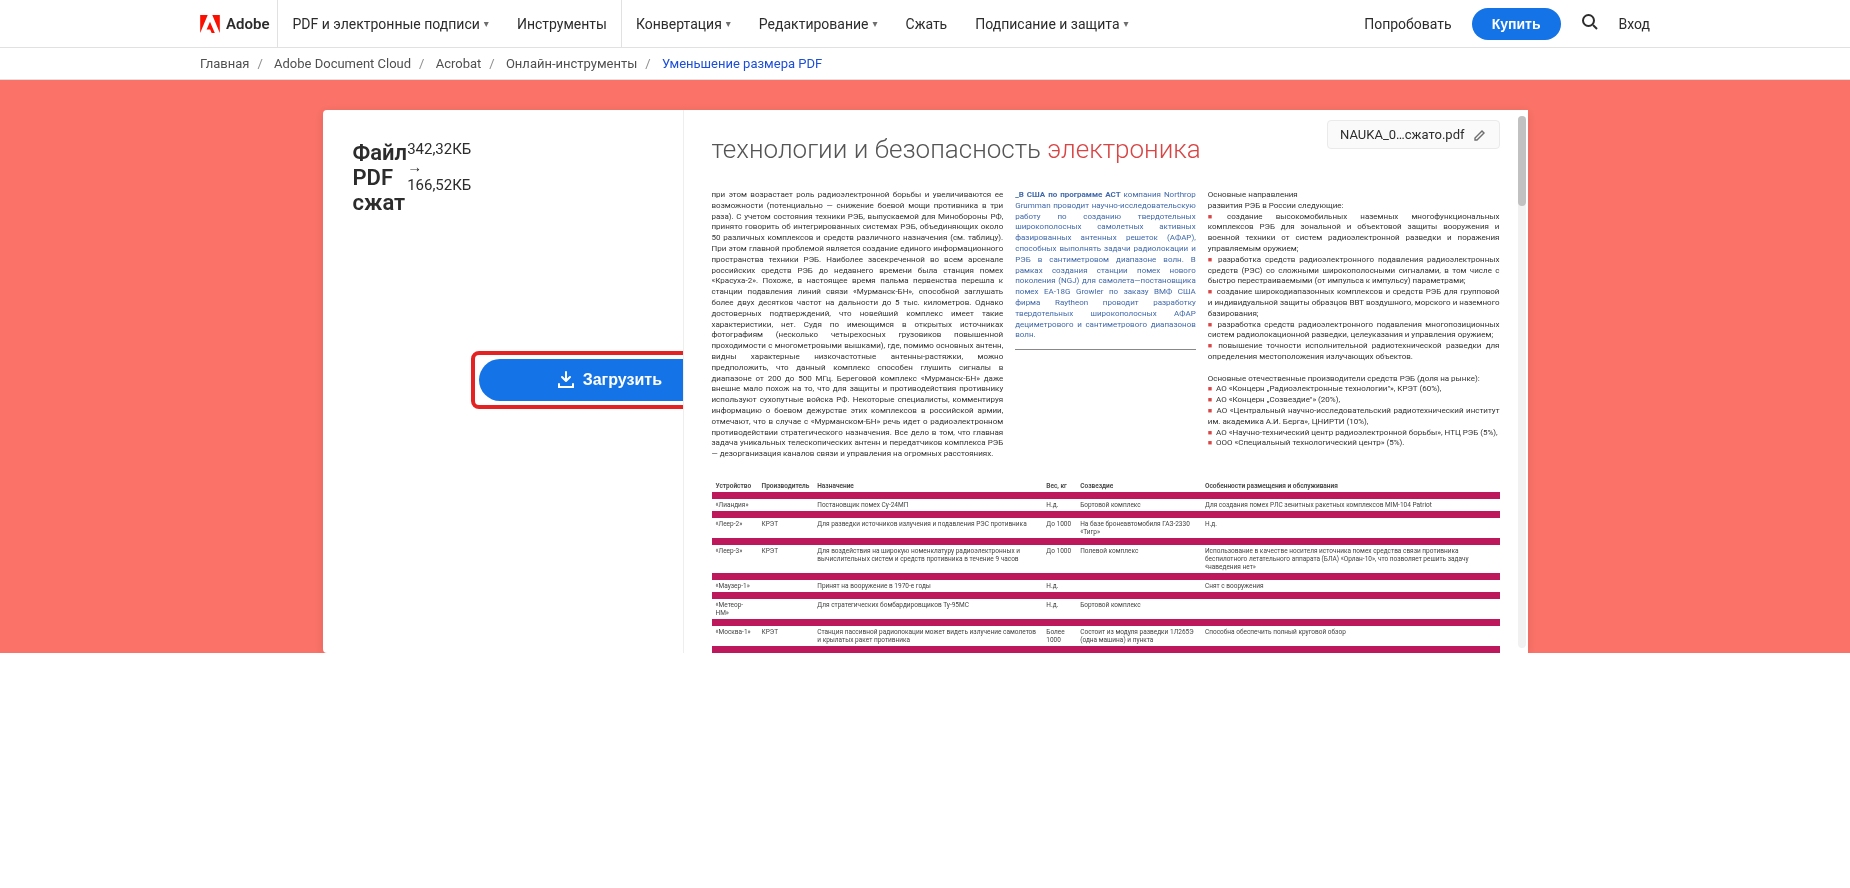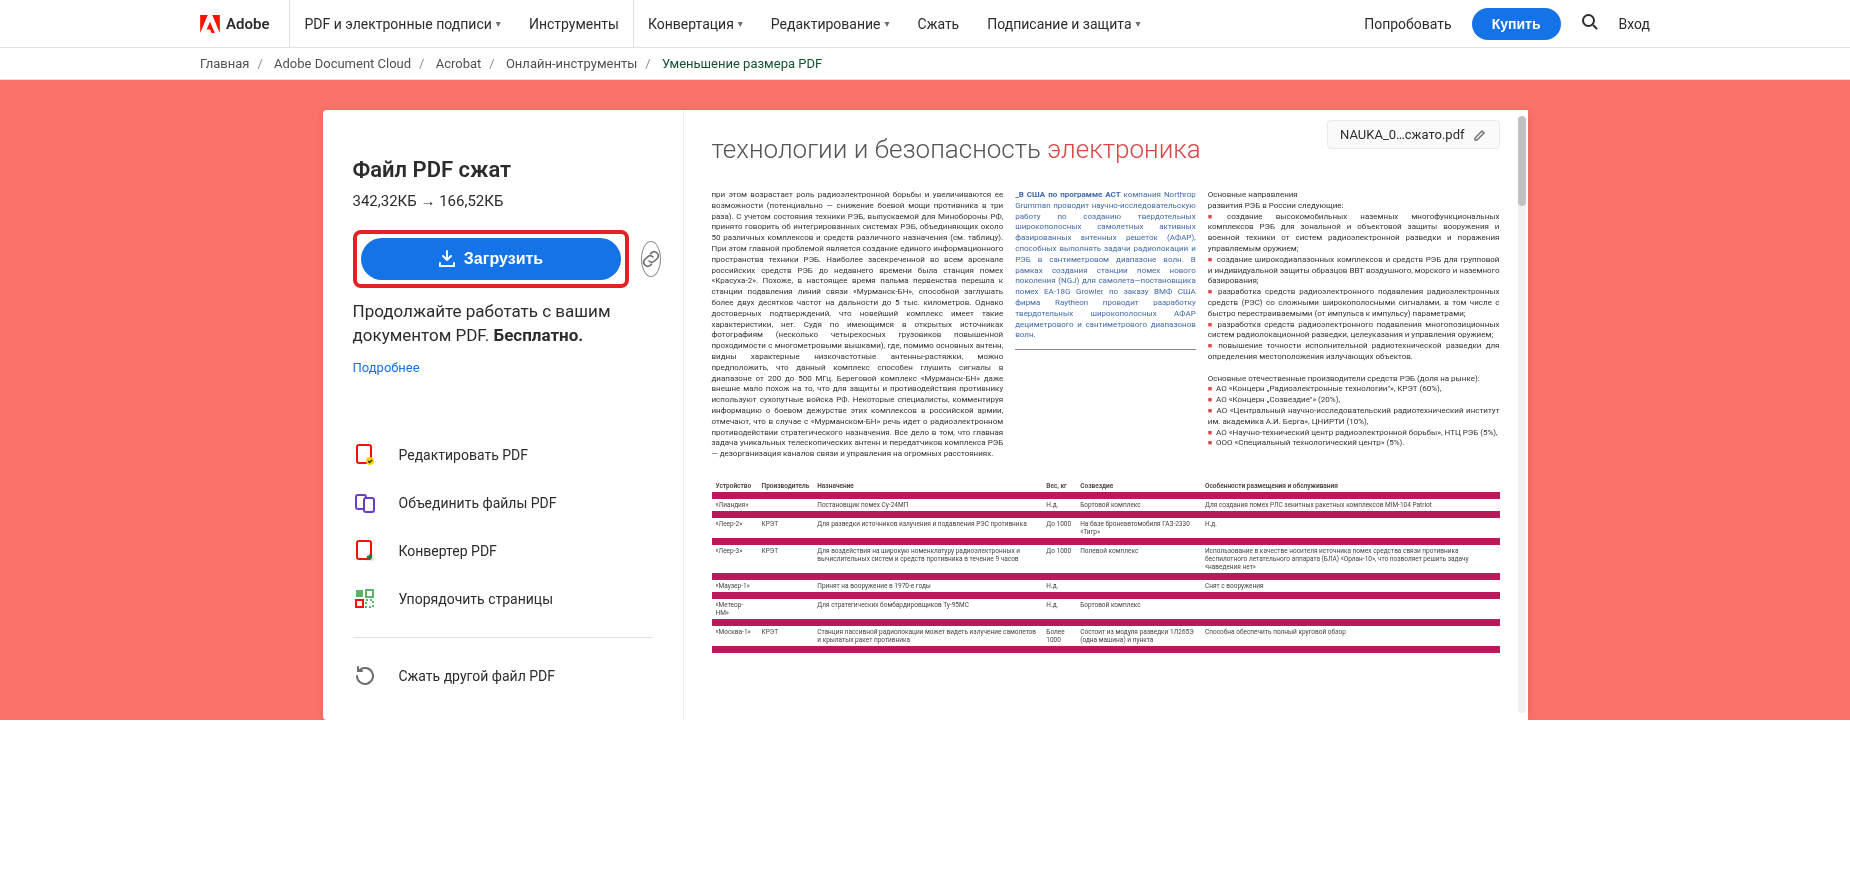--- a/index.html
+++ b/index.html
@@ -1,43 +1,43 @@
 <!DOCTYPE html>
 <html><head>
 <meta charset="utf-8">
 <style>
 * { margin: 0; padding: 0; box-sizing: border-box; }
 body { font-family: -apple-system, BlinkMacSystemFont, "Segoe UI", Roboto, sans-serif; font-size: 14px; color: #2c2c2c; background: #fff; }
 
 
 .header { display: flex; align-items: center; height: 48px; padding: 0 200px; border-bottom: 1px solid #e1e1e1; }
-.logo { display: flex; align-items: center; gap: 6px; font-weight: 600; font-size: 15px; padding-right: 20px; height: 100%; border-right: 1px solid #e1e1e1; }
+.logo { display: flex; align-items: center; gap: 6px; font-weight: 600; font-size: 15px; padding-right: 8px; height: 100%; border-right: 1px solid #e1e1e1; }
 .logo-mark { width: 20px; height: 18px; }
 .nav-group { display: flex; align-items: center; height: 100%; }
 .nav-item { display: flex; align-items: center; gap: 4px; padding: 0 14px; height: 100%; font-size: 14px; cursor: pointer; white-space: nowrap; }
 .nav-item .chev { font-size: 10px; color: #6e6e6e; }
 .header-right { margin-left: auto; display: flex; align-items: center; gap: 20px; }
 .btn-try { font-size: 14px; cursor: pointer; }
 .btn-buy { background: #1473e6; color: #fff; border: none; border-radius: 16px; padding: 8px 20px; font-size: 14px; font-weight: 600; cursor: pointer; }
 .search-ico { cursor: pointer; }
 .login { font-size: 14px; cursor: pointer; }
 
 
 .breadcrumb-bar { padding: 8px 200px; font-size: 13px; color: #505050; border-bottom: 1px solid #e1e1e1; }
 .breadcrumb-bar a { color: #505050; text-decoration: none; }
 .breadcrumb-bar .sep { margin: 0 8px; color: #8e8e8e; }
-.breadcrumb-bar .current { color: #14532d; }
+.breadcrumb-bar .current { color: #1d4ed8; }
 
 
 .band { background: #fa7268; padding: 30px 0 0 0; }
 .band-inner { max-width: 1205px; margin: 0 auto; background: #fff; border-radius: 4px; display: flex; min-height: 540px; box-shadow: 0 2px 8px rgba(0,0,0,0.1);}
 .white-bottom { background: #fff; height: 160px; }
 
 
-.left-panel { width: 360px; padding: 47px 30px 20px 30px; display: flex; flex-direction: column; }
+.left-panel { width: 360px; padding: 30px 30px 20px 30px; display: flex; flex-direction: row; }
 .title { font-size: 22px; font-weight: 600; margin-bottom: 10px; }
 .sizes { font-size: 15px; color: #2c2c2c; margin-bottom: 20px; }
 .download-row { display: flex; align-items: center; gap: 12px; margin-bottom: 12px; }
 .highlight { border: 4px solid #e42222; border-radius: 8px; padding: 4px; }
 .btn-download { background: #1473e6; color: #fff; border: none; border-radius: 22px; width: 260px; height: 42px; font-size: 16px; font-weight: 600; display: flex; align-items: center; justify-content: center; gap: 8px; cursor: pointer; }
 .link-circle { width: 36px; height: 36px; border: 1.5px solid #8e8e8e; border-radius: 50%; display: flex; align-items: center; justify-content: center; cursor: pointer; }
 .note { font-size: 12px; color: #505050; line-height: 1.4; margin-bottom: 30px; }
 .note .signin { color: #1473e6; cursor: pointer; }
 
 .keep-working { font-size: 17px; line-height: 1.4; margin-bottom: 12px; }
@@ -223,22 +223,22 @@
           <span>технологии и безопасность </span><span class="red">электроника</span>
         </div>
         <div class="cols">
           <div class="col col1">при этом возрастает роль радиоэлектронной борьбы и увеличиваются ее возможности (потенциально — снижение боевой мощи противника в три раза). С учетом состояния техники РЭБ, выпускаемой для Минобороны РФ, принято говорить об интегрированных системах РЭБ, объединяющих около 50 различных комплексов и средств различного назначения (см. таблицу). При этом главной проблемой является создание единого информационного пространства техники РЭБ. Наиболее засекреченной во всем арсенале российских средств РЭБ до недавнего времени была станция помех «Красуха-2». Похоже, в настоящее время пальма первенства перешла к станции подавления линий связи «Мурманск-БН», способной заглушать более двух десятков частот на дальности до 5 тыс. километров. Однако достоверных подтверждений, что новейший комплекс имеет такие характеристики, нет. Судя по имеющимся в открытых источниках фотографиям (несколько четырехосных грузовиков повышенной проходимости с многометровыми вышками), где, помимо основных антенн, видны характерные низкочастотные антенны-растяжки, можно предположить, что данный комплекс способен глушить сигналы в диапазоне от 200 до 500 МГц. Береговой комплекс «Мурманск-БН» даже внешне мало похож на то, что для защиты и противодействия противнику используют сухопутные войска РФ. Некоторые специалисты, комментируя информацию о боевом дежурстве этих комплексов в российской армии, отмечают, что в случае с «Мурманском-БН» речь идет о радиоэлектронном противодействии стратегического назначения. Все дело в том, что главная задача уникальных телескопических антенн и передатчиков комплекса РЭБ — дезорганизация каналов связи и управления на огромных расстояниях.</div>
           <div class="col col2"><span class="lead">_В США по программе ACT</span><span> компания Northrop Grumman проводит научно-исследовательскую работу по созданию твердотельных широкополосных самолетных активных фазированных антенных решеток (АФАР), способных выполнять задачи радиолокации и РЭБ в сантиметровом диапазоне волн. В рамках создания станции помех нового поколения (NGJ) для самолета—постановщика помех EA-18G Growler по заказу ВМФ США фирма Raytheon проводит разработку твердотельных широкополосных АФАР дециметрового и сантиметрового диапазонов волн.</span></div>
           <div class="col col3">
             <div class="hd">Основные направления</div>
             <div class="hd">развития РЭБ в России следующие:</div>
             <ul id="c3list1">
                   <li>создание высокомобильных наземных многофункциональных комплексов РЭБ для зональной и объектовой защиты вооружения и военной техники от систем радиоэлектронной разведки и поражения управляемым оружием;</li>
+                  <li>разработка средств радиоэлектронного подавления радиоэлектронных средств (РЭС) со сложными широкополосными сигналами, в том числе с быстро перестраиваемыми (от импульса к импульсу) параметрами;</li>
                   <li>создание широкодиапазонных комплексов и средств РЭБ для групповой и индивидуальной защиты образцов ВВТ воздушного, морского и наземного базирования;</li>
-                  <li>разработка средств радиоэлектронного подавления радиоэлектронных средств (РЭС) со сложными широкополосными сигналами, в том числе с быстро перестраиваемыми (от импульса к импульсу) параметрами;</li>
                   <li>разработка средств радиоэлектронного подавления многопозиционных систем радиолокационной разведки, целеуказания и управления оружием;</li>
                   <li>повышение точности исполнительной радиотехнической разведки для определения местоположения излучающих объектов.</li>
                 </ul>
             <br>
             <div class="hd">Основные отечественные производители средств РЭБ (доля на рынке):</div>
             <ul id="c3list2">
                   <li>АО «Концерн „Радиоэлектронные технологии"», КРЭТ (60%),</li>
                   <li>АО «Концерн „Созвездие"» (20%),</li>
                   <li>АО «Центральный научно-исследовательский радиотехнический институт им. академика А.И. Берга», ЦНИРТИ (10%),</li>
                   <li>АО «Научно-технический центр радиоэлектронной борьбы», НТЦ РЭБ (5%),</li>

